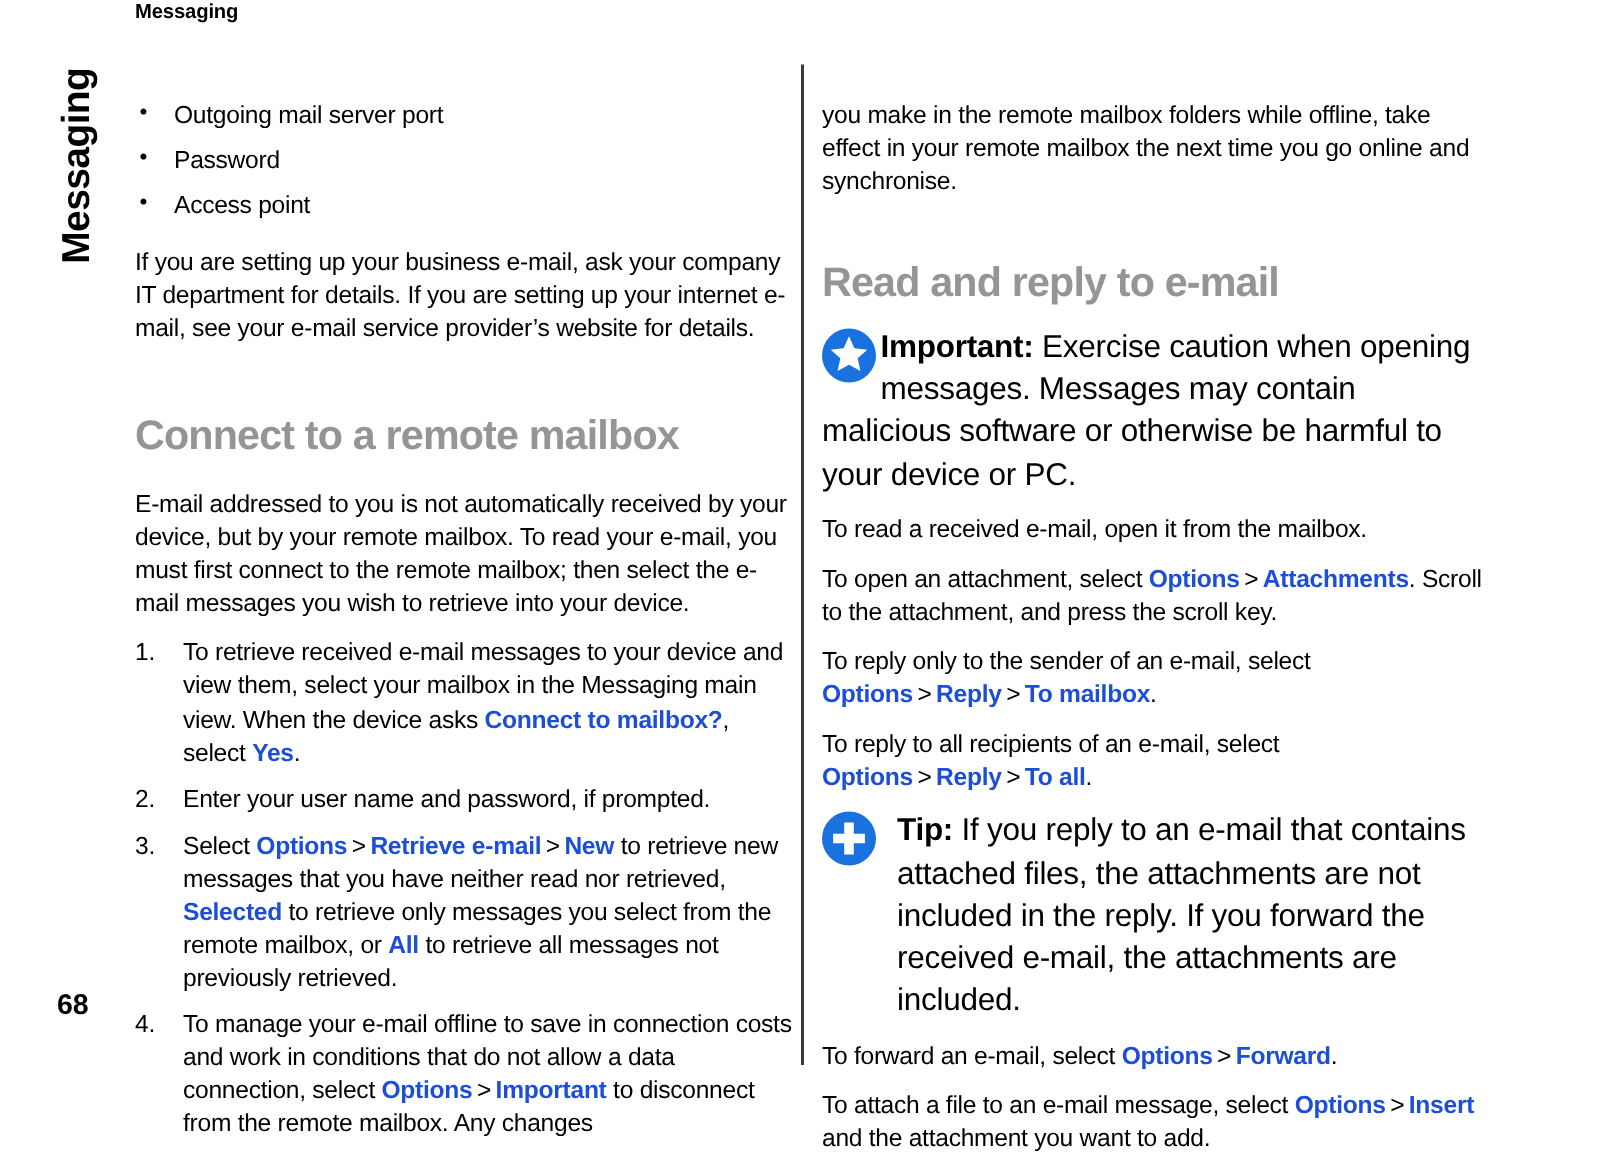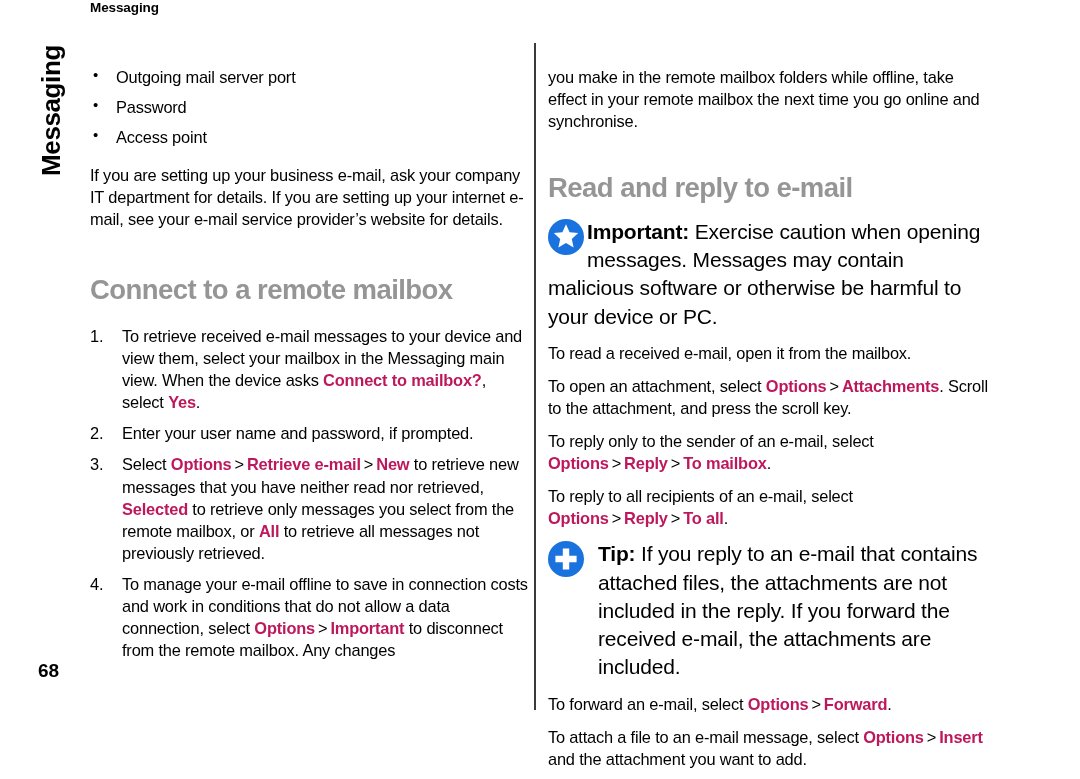--- a/index.html
+++ b/index.html
@@ -130,21 +130,21 @@
   .step-num {
     position: absolute;
     left: 0;
     top: 0;
     width: 24px;
     text-align: left;
   }
 
   
   .ui {
-    color: #be185d;
+    color: #1d4ed8;
     font-weight: bold;
   }
   .gt {
     color: #000;
     font-weight: normal;
     padding: 0 3px;
   }
   .bold { font-weight: bold; }
 
   
@@ -200,20 +200,21 @@
     <li>Password</li>
     <li>Access point</li>
   </ul>
 
   <p class="para">If you are setting up your business e-mail, ask your company IT department for details. If you are setting up your internet e-mail, see your e-mail service provider’s website for details.</p>
 
   <div class="h-spacer-before"></div>
   <h2 class="section">Connect to a remote mailbox</h2>
   <div class="h-spacer-after"></div>
 
+  <p class="para">E-mail addressed to you is not automatically received by your device, but by your remote mailbox. To read your e-mail, you must first connect to the remote mailbox; then select the e-mail messages you wish to retrieve into your device.</p>
 
   <ol class="steps">
     <li>
       <span class="step-num">1.</span>
       <span class="step-body">To retrieve received e-mail messages to your device and view them, select your mailbox in the Messaging main view. When the device asks <span class="ui">Connect to mailbox?</span>, select <span class="ui">Yes</span>.</span>
     </li>
     <li>
       <span class="step-num">2.</span>
       <span class="step-body">Enter your user name and password, if prompted.</span>
     </li>

